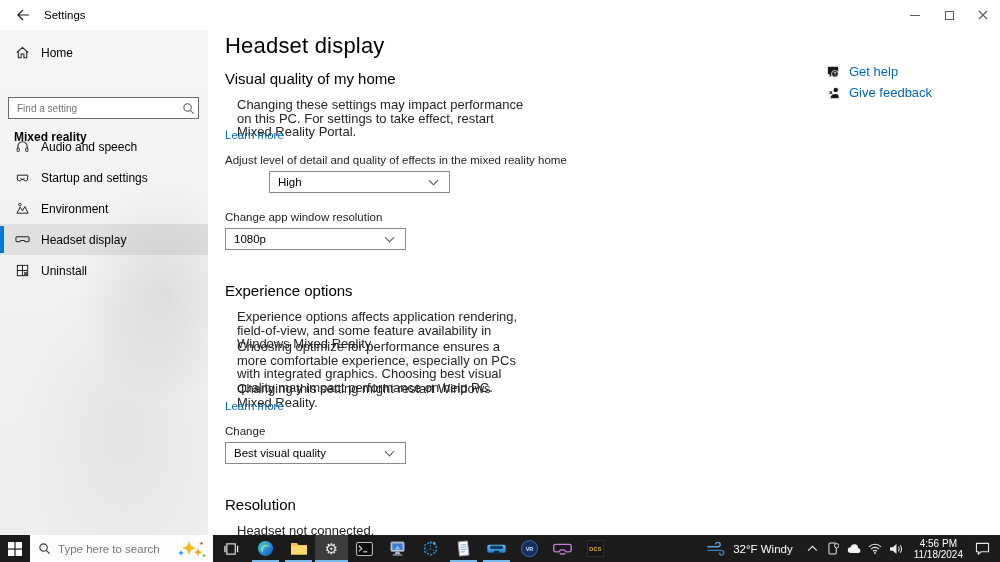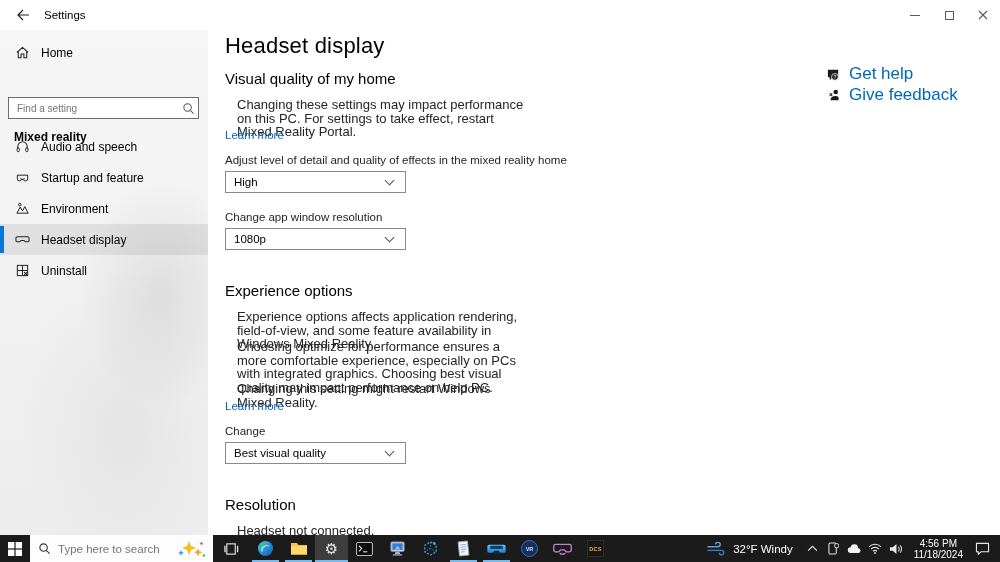--- a/index.html
+++ b/index.html
@@ -39,21 +39,21 @@
   .para { position:absolute; left:12px; width:290px; font-size:13px; line-height:13.5px; color:#252525; }
   .link { position:absolute; left:0; font-size:11.5px; color:#0067b8; cursor:pointer; text-decoration:none; }
   .fld-label { position:absolute; left:0; font-size:11.5px; color:#252525; white-space:nowrap; }
   .dropdown { position:absolute; left:0; width:181px; height:22px; background:#fff; border:1px solid #8a8a8a; display:flex; align-items:center; cursor:pointer; }
   .dropdown .dd-val { flex:1; font-size:11.5px; color:#000; padding-left:8px; }
   .dropdown .chev { width:7px; height:7px; border-right:1.4px solid #555; border-bottom:1.4px solid #555; transform:rotate(45deg); margin-right:12px; margin-top:-3px; }
 
   
   .help-row { position:absolute; display:flex; align-items:center; cursor:pointer; }
   .help-row .h-icon { width:15px; height:15px; margin-right:8px; display:flex; align-items:center; justify-content:center; }
-  .help-row .h-label { font-size:17px; color:#0067b8; }
+  .help-row .h-label { font-size:13px; color:#0067b8; }
 
   
   .taskbar { position:absolute; left:0; top:535px; width:1000px; height:27px; background:#1b1b1b; display:flex; align-items:stretch; }
   .tb-btn { position:relative; height:27px; display:flex; align-items:center; justify-content:center; cursor:pointer; }
   .start-btn { width:30px; }
   .tb-search { width:183px; background:#fdfdfd; display:flex; align-items:center; position:relative; cursor:text; }
   .tb-search .mag2 { margin-left:8px; display:flex; }
   .tb-search input { flex:1; border:none; outline:none; font-size:11.5px; color:#4a4a4a; padding-left:7px; background:transparent; font-family:inherit; min-width:0; }
   .tb-search .sparkle { margin-right:6px; display:flex; }
   .app-btn { width:33px; }
@@ -131,21 +131,21 @@
       <span class="s-label">Audio and speech</span>
     </div>
 
     <div class="side-row" style="top:132px;">
       <span class="s-icon">
         <svg width="15" height="15" viewBox="0 0 16 16">
             <path d="M2.5 5.5 h11 v4 a2 2 0 0 1 -2 2 h-1.4 l-1.1 -1.3 h-2 l-1.1 1.3 H4.5 a2 2 0 0 1 -2 -2 z" stroke="#222" stroke-width="1.05" fill="none"></path>
             <path d="M5.5 9.2 q2.5 1.6 5 0" stroke="#222" stroke-width="1" fill="none"></path>
           </svg>
       </span>
-      <span class="s-label">Startup and feature</span>
+      <span class="s-label">Startup and settings</span>
     </div>
 
     <div class="side-row" style="top:163px;">
       <span class="s-icon">
         <svg width="15" height="15" viewBox="0 0 16 16">
             <path d="M2 13 L5.5 6.5 L8 10.5 L10.5 6 L14 13 Z" stroke="#222" stroke-width="1.05" fill="none"></path>
             <circle cx="5.2" cy="3.8" r="1.4" stroke="#222" stroke-width="1" fill="none"></circle>
           </svg>
       </span>
       <span class="s-label">Environment</span>
@@ -173,21 +173,21 @@
   </div>
 
   <div class="main">
     <div class="page-title">Headset display</div>
 
     <div class="sec-heading" style="top:40px;">Visual quality of my home</div>
     <div class="para" style="top:68px;">Changing these settings may impact performance on this PC. For settings to take effect, restart Mixed Reality Portal.</div>
     <a class="link" style="top:99px;">Learn more</a>
 
     <div class="fld-label" style="top:124px;">Adjust level of detail and quality of effects in the mixed reality home</div>
-    <div class="dropdown" style="top:141px;">
+    <div class="dropdown" style="top:141px;margin-left:44px;">
       <span class="dd-val">High</span>
       <span class="chev"></span>
     </div>
 
     <div class="fld-label" style="top:181px;">Change app window resolution</div>
     <div class="dropdown" style="top:198px;">
       <span class="dd-val">1080p</span>
       <span class="chev"></span>
     </div>
 

